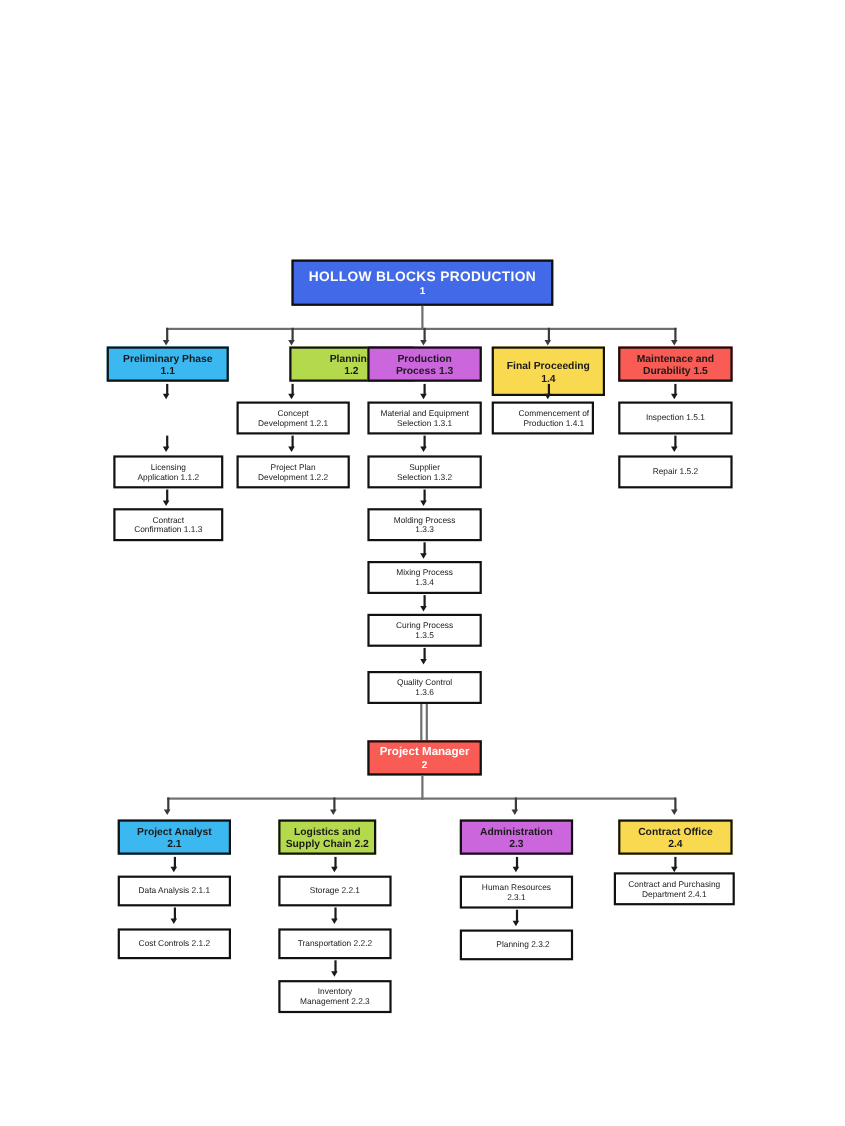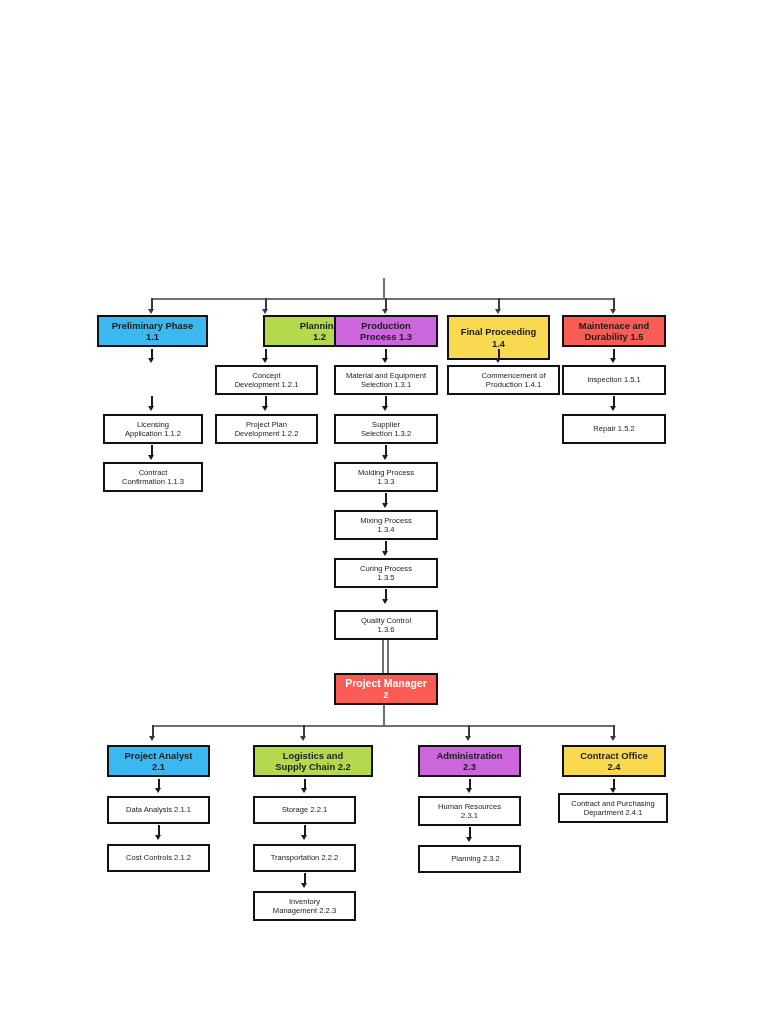--- a/index.html
+++ b/index.html
@@ -73,20 +73,24 @@
     position:absolute;left:2px;width:0;height:0;
     border-left:3.6px solid transparent;border-right:3.6px solid transparent;
     border-top:5.5px solid #3a3a3a;
   }
 </style>
 </head>
 <body>
 
 <div id="canvas">
 
+  <div class="node root" style="left:265px;top:236px;width:238px;height:42px;background:#4169E8;">
+    <span class="l1">HOLLOW BLOCKS PRODUCTION</span>
+    <span class="l2">1</span>
+  </div>
 
   <div class="vline" style="left:383px;top:278px;height:22px;"></div>
   <div class="hline" style="left:151px;top:298px;width:464px;"></div>
 
   <div class="node phase" style="left:97px;top:315px;width:111px;height:32px;background:#3BB8F0;">
     <span class="l1">Preliminary Phase</span>
     <span class="l2">1.1</span>
   </div>
   <div class="node phase" style="left:215px;top:315px;width:113px;height:32px;background:#B5D94D;margin-left:48px;">
     <span class="l1">Planning</span>
@@ -212,21 +216,21 @@
     <span class="l1">Quality Control</span>
     <span class="l2">1.3.6</span>
   </div>
 
   <div class="dblline" style="left:382px;top:640px;height:33px;"></div>
 
   <div class="arrow" style="left:493px;top:349px;height:15px;">
     <span class="shaft" style="height:10px;"></span>
       <span class="head" style="top:9px;"></span>
     </div>
-  <div class="node task" style="left:447px;top:365px;width:113px;height:30px;padding-left:20px;">
+  <div class="node task" style="left:447px;top:365px;width:93px;height:30px;padding-left:20px;">
     <span class="l1">Commencement of</span>
     <span class="l2">Production 1.4.1</span>
   </div>
 
   <div class="arrow" style="left:608px;top:349px;height:15px;">
     <span class="shaft" style="height:10px;"></span>
       <span class="head" style="top:9px;"></span>
     </div>
   <div class="node task" style="left:562px;top:365px;width:104px;height:30px;">
     <span class="l1">Inspection 1.5.1</span>
@@ -261,21 +265,21 @@
     </div>
   <div class="tick" style="left:608px;top:725px;height:17px;">
     <span class="shaft" style="height:12px;"></span>
       <span class="head" style="top:11px;"></span>
     </div>
 
   <div class="node phase" style="left:107px;top:745px;width:103px;height:32px;background:#3BB8F0;">
     <span class="l1">Project Analyst</span>
     <span class="l2">2.1</span>
   </div>
-  <div class="node phase" style="left:253px;top:745px;width:120px;height:32px;background:#B5D94D;">
+  <div class="node phase" style="left:253px;top:745px;width:89px;height:32px;background:#B5D94D;">
     <span class="l1">Logistics and</span>
     <span class="l2">Supply Chain 2.2</span>
   </div>
   <div class="node phase" style="left:418px;top:745px;width:103px;height:32px;background:#CC66DD;">
     <span class="l1">Administration</span>
     <span class="l2">2.3</span>
   </div>
   <div class="node phase" style="left:562px;top:745px;width:104px;height:32px;background:#F9D94F;">
     <span class="l1">Contract Office</span>
     <span class="l2">2.4</span>

